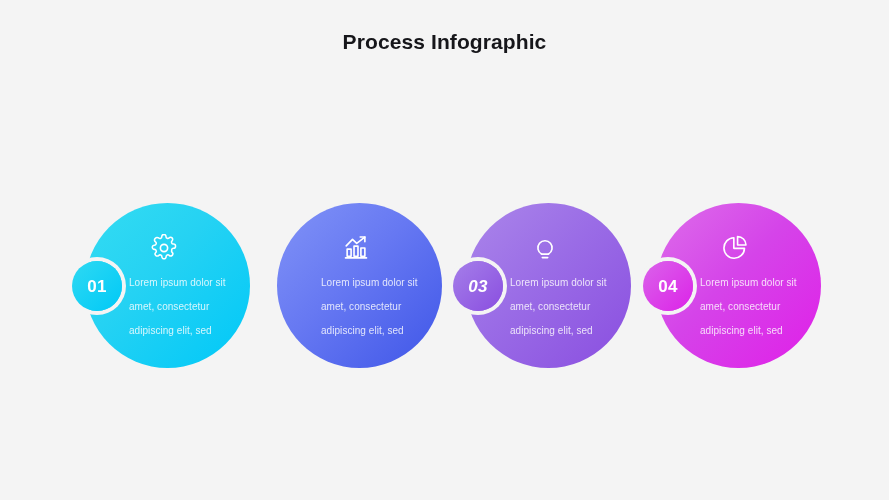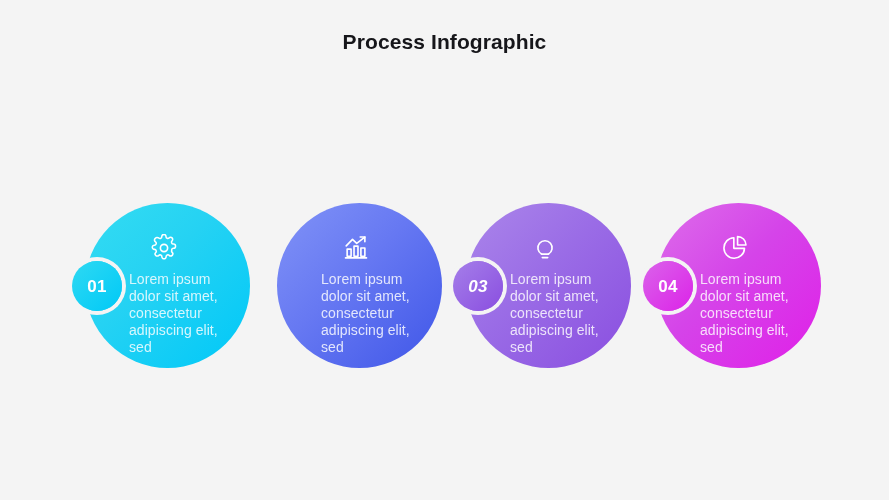--- a/index.html
+++ b/index.html
@@ -95,22 +95,22 @@
     height: 28px;
     display: block;
   }
 
   
   .step-text {
     position: absolute;
     left: 44px;
     top: 68px;
     width: 112px;
-    font-size: 14px;
-    line-height: 17px;
+    font-size: 10px;
+    line-height: 24px;
     color: rgba(255, 255, 255, 0.82);
     letter-spacing: 0.05px;
   }
 
   
   .badge {
     position: absolute;
     left: -13px;
     top: 58px;
     width: 50px;

